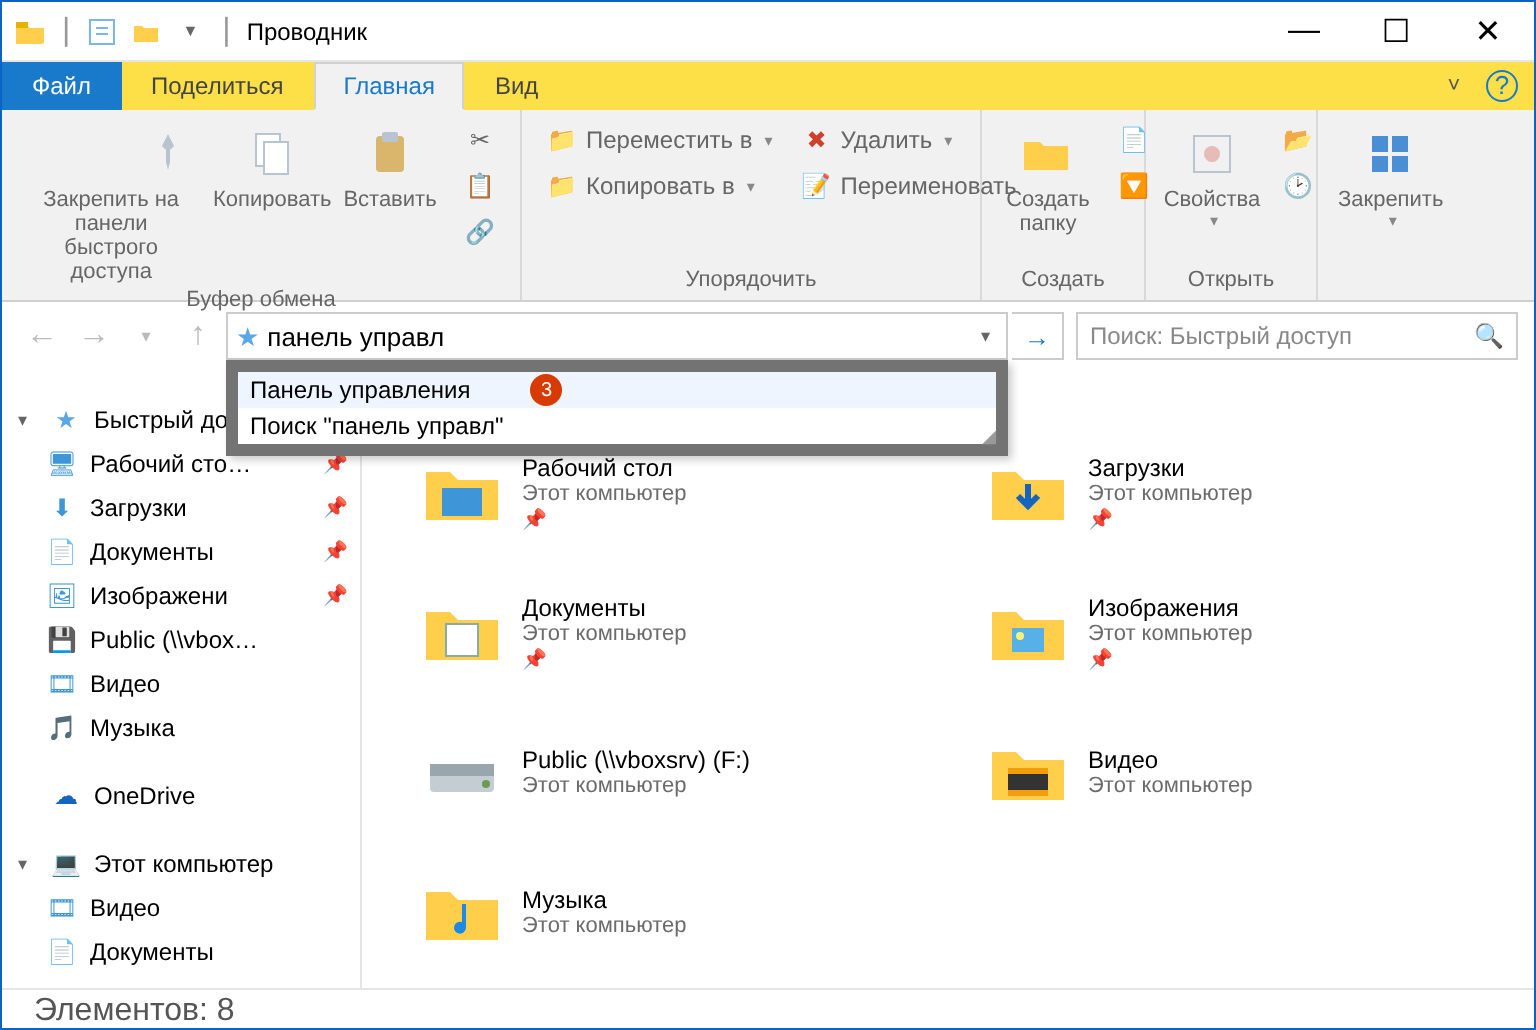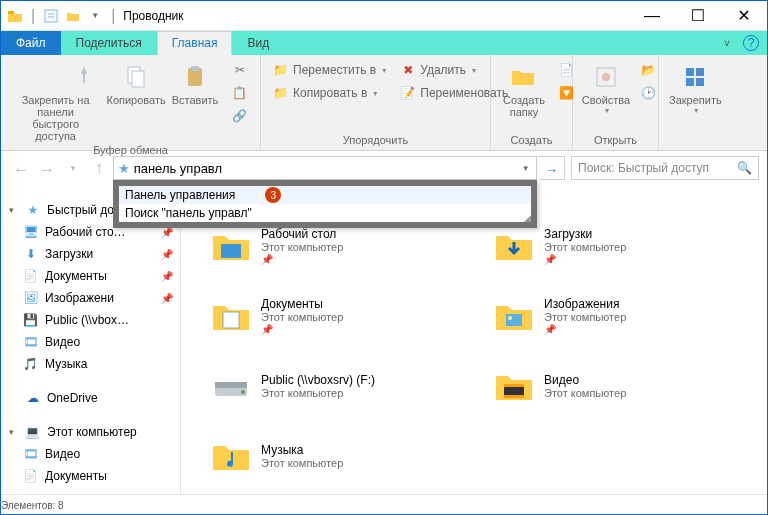--- a/index.html
+++ b/index.html
@@ -4,21 +4,21 @@
 <style>
   * { box-sizing: border-box; margin: 0; padding: 0; font-family: "Segoe UI", Tahoma, sans-serif; }
   body { width: 768px; height: 515px; overflow: hidden; background: #fff; border: 1px solid #0b63c6; }
   .titlebar { height: 30px; display: flex; align-items: center; background: #fff; border-bottom: 1px solid #e5e5e5; }
   .titlebar .qa { display: flex; align-items: center; gap: 2px; padding-left: 4px; }
   .titlebar .qa .ico { width: 20px; height: 20px; display: flex; align-items: center; justify-content: center; }
   .titlebar .divider { color: #999; margin: 0 4px; }
   .titlebar .title { font-size: 12px; color: #000; margin-left: 4px; }
   .titlebar .spacer { flex: 1; }
   .winbtn { width: 46px; height: 30px; display: flex; align-items: center; justify-content: center; }
-  .tabs { height: 24px; display: flex; align-items: stretch; background: #5eead4; }
+  .tabs { height: 24px; display: flex; align-items: stretch; background: #fde047; }
   .tab { font-size: 12px; padding: 0 14px; display: flex; align-items: center; color: #444; border: 1px solid transparent; }
   .tab.file { background: #1979ca; color: #fff; }
   .tab.active { border: 1px solid #d0d0d0; border-bottom-color: #f1f1f1; background: #f1f1f1; color: #1979ca; }
   .tabs .spacer { flex: 1; }
   .tabs .help { width: 24px; display: flex; align-items: center; justify-content: center; color: #1979ca; font-size: 13px; border: 1px solid #1979ca; border-radius: 50%; height: 16px; width: 16px; margin: 4px 8px 0 0; line-height: 14px; }
   .tabs .collapse { width: 24px; display: flex; align-items: center; justify-content: center; color: #555; font-size: 11px; margin-right: 4px; }
   .ribbon { height: 96px; background: #f1f1f1; border-bottom: 1px solid #d0d0d0; display: flex; }
   .group { border-right: 1px solid #d9d9d9; padding: 4px 6px 2px 6px; display: flex; flex-direction: column; }
   .group .body { flex: 1; display: flex; gap: 2px; }
   .group .label { text-align: center; font-size: 11px; color: #666; height: 14px; }
@@ -33,40 +33,40 @@
   .addrbar { flex: 1; height: 24px; border: 1px solid #ccc; display: flex; align-items: center; font-size: 13px; padding: 0 4px; position: relative; }
   .addrbar .pin { color: #5aa7e8; margin-right: 4px; }
   .addrbar input { flex: 1; border: none; outline: none; font-size: 13px; }
   .addrbar .dd { color: #666; font-size: 9px; padding: 0 4px; }
   .suggest { position: absolute; left: -1px; right: -1px; top: 23px; background: #fff; border: 6px solid #737373; box-shadow: 2px 2px 4px rgba(0,0,0,0.2); z-index: 10; }
   .suggest .row { height: 18px; display: flex; align-items: center; font-size: 12px; padding: 0 6px; }
   .suggest .row.hl { background: #eef5ff; }
   .suggest .badge { width: 16px; height: 16px; background: #d83b01; color: #fff; border-radius: 50%; font-size: 10px; display: inline-flex; align-items: center; justify-content: center; margin-left: 30px; }
   .suggest .grip { position: absolute; right: 0; bottom: -1px; font-size: 9px; color: #999; }
   .gobtn { width: 26px; height: 24px; border: 1px solid #ccc; border-left: none; display: flex; align-items: center; justify-content: center; color: #1979ca; font-size: 13px; }
-  .searchbox { width: 188px; height: 24px; border: 1px solid #ccc; margin-left: 4px; display: flex; align-items: center; padding: 0 6px; font-size: 12px; color: #888; }
+  .searchbox { width: 221px; height: 24px; border: 1px solid #ccc; margin-left: 4px; display: flex; align-items: center; padding: 0 6px; font-size: 12px; color: #888; }
   .searchbox .mag { margin-left: auto; color: #666; }
   .main { display: flex; height: calc(515px - 30px - 24px - 96px - 34px - 22px); }
   .sidebar { width: 180px; border-right: 1px solid #e5e5e5; overflow: hidden; padding-top: 14px; }
   .sbitem { height: 22px; display: flex; align-items: center; gap: 6px; padding-left: 22px; font-size: 12px; color: #000; white-space: nowrap; }
   .sbitem.top { padding-left: 8px; font-weight: 400; }
   .sbitem.top .chev { font-size: 9px; color: #666; width: 10px; }
   .sbitem .ico { width: 16px; height: 16px; display: inline-flex; align-items: center; justify-content: center; }
   .sbitem .pinico { margin-left: auto; margin-right: 6px; color: #888; font-size: 10px; }
   .sbgap { height: 12px; }
   .content { flex: 1; padding: 36px 10px 10px 30px; overflow: hidden; position: relative; }
   .items { display: grid; grid-template-columns: 1fr 1fr; gap: 20px 20px; }
   .item { display: flex; gap: 10px; height: 50px; align-items: center; }
   .item .fic { width: 40px; height: 40px; display: flex; align-items: center; justify-content: center; }
   .item .meta { display: flex; flex-direction: column; font-size: 12px; }
   .item .meta .sub { color: #6b6b6b; font-size: 11px; }
   .item .meta .pin { color: #888; font-size: 10px; margin-top: 1px; }
   .recent { margin-top: 12px; display: flex; align-items: center; gap: 4px; font-size: 12px; color: #444; }
   .recent .chev { color: #777; font-size: 10px; transform: rotate(90deg); display: inline-block; }
-  .status { height: 22px; border-top: 1px solid #e5e5e5; font-size: 10px; color: #555; display: flex; align-items: center; padding: 0 0; }
+  .status { height: 22px; border-top: 1px solid #e5e5e5; font-size: 16px; color: #555; display: flex; align-items: center; padding: 0 16px; }
   
   .folder-svg { fill: #ffcf4b; }
 </style>
 </head>
 <body>
 
 <div class="titlebar">
   <div class="qa">
     <span class="ico">
       <svg width="16" height="16">

